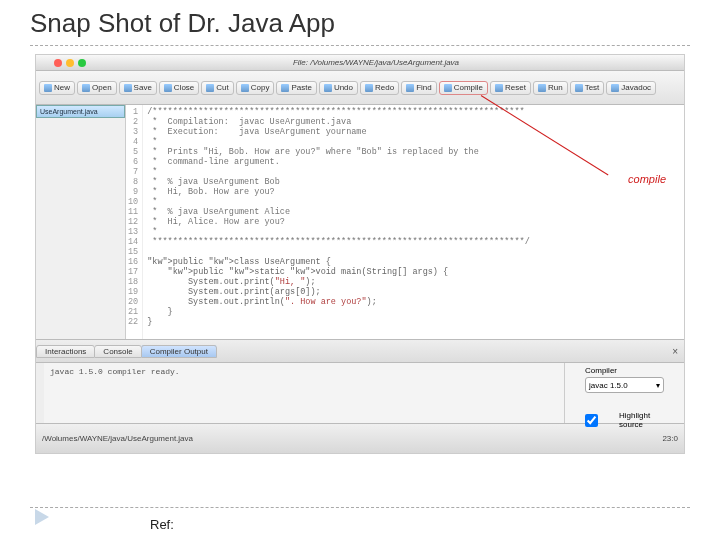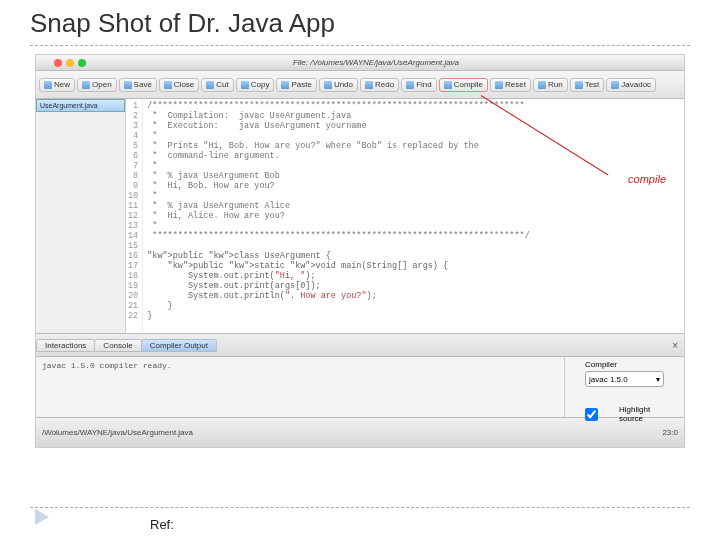--- a/index.html
+++ b/index.html
@@ -7,37 +7,37 @@
   .slide-title { font-size: 26px; color: #333; padding: 8px 0 6px 30px; font-weight: normal; }
   .title-underline { border-bottom: 1px dashed #aaa; margin: 0 30px 8px 30px; }
   .app-window { margin: 0 35px; border: 1px solid #ccc; background: #eee; font-size: 9px; position: relative; }
   .title-bar { background: linear-gradient(#f8f8f8,#d8d8d8); height: 16px; border-bottom: 1px solid #bbb; display: flex; align-items: center; padding: 0 18px; font-style: italic; }
   .traffic { display: flex; gap: 4px; }
   .tl { width: 8px; height: 8px; border-radius: 50%; }
   .tl.red { background: #ff5f57; }
   .tl.yel { background: #ffbd2e; }
   .tl.grn { background: #28c940; }
   .win-title { flex: 1; text-align: center; color: #444; font-size: 8px; }
-  .toolbar { background: linear-gradient(#f6f6f6,#e2e2e2); height: 28px; border-bottom: 1px solid #bbb; display: flex; align-items: center; padding: 0 3px; gap: 0; }
+  .toolbar { background: linear-gradient(#f6f6f6,#e2e2e2); height: 34px; border-bottom: 1px solid #bbb; display: flex; align-items: center; padding: 0 3px; gap: 0; }
   .tb-btn { display: flex; align-items: center; gap: 2px; padding: 1px 4px; border: 1px solid #c0c0c0; background: linear-gradient(#fafafa,#e6e6e6); border-radius: 3px; font-size: 8px; color: #333; margin-right: 2px; height: 14px; white-space: nowrap; }
   .tb-btn.compile { border-color: #d88; }
   .tb-icon { width: 8px; height: 8px; display: inline-block; }
   .main-split { display: flex; height: 234px; background: #fff; }
   .file-tab-col { width: 90px; border-right: 1px solid #ccc; background: #f0f0f0; }
   .file-tab { background: linear-gradient(#cfe8ff,#a8d0f0); border: 1px solid #7aa; font-size: 7px; padding: 2px 3px; color: #234; }
   .editor { flex: 1; display: flex; font-family: "Courier New", monospace; font-size: 8.5px; color: #666; background: #fff; overflow: hidden; }
   .gutter { background: #fff; color: #999; text-align: right; padding: 2px 4px 2px 2px; border-right: 1px solid #eee; line-height: 10px; }
   .code { padding: 2px 4px; white-space: pre; line-height: 10px; }
   .str { color: #b04040; }
   .cm { color: #777; }
   .panel-tabs { background: linear-gradient(#eee,#ddd); height: 24px; display: flex; align-items: center; justify-content: flex-start; border-top: 1px solid #bbb; border-bottom: 1px solid #bbb; font-size: 8px; gap: 0; }
   .ptab { padding: 1px 8px; border: 1px solid #bbb; background: linear-gradient(#f6f6f6,#e2e2e2); border-radius: 3px 3px 0 0; color: #333; margin-right: -1px; }
   .ptab.active { background: linear-gradient(#d0e4ff,#a8c8f0); }
   .closex { position: absolute; right: 6px; font-size: 10px; color: #555; }
-  .panel-body { display: flex; height: 60px; background: #f4f4f4; }
+  .panel-body { display: flex; height: 60px; background: #f4f4f4; margin-left: 8px; }
   .panel-msg { flex: 1; padding: 4px 6px; font-family: "Courier New", monospace; font-size: 8px; color: #555; }
   .panel-side { width: 120px; border-left: 1px solid #ccc; padding: 3px 20px; font-size: 8px; }
   .panel-side label { display: block; margin-bottom: 2px; }
   .sel { display: flex; align-items: center; border: 1px solid #aaa; background: #fff; border-radius: 3px; height: 16px; padding: 0 3px; font-size: 8px; justify-content: space-between; }
   .chk { margin-top: 18px; display: flex; align-items: center; gap: 21px; }
   .status-bar { background: linear-gradient(#f0f0f0,#d8d8d8); height: 30px; border-top: 1px solid #bbb; display: flex; align-items: center; justify-content: space-between; padding: 0 6px; font-size: 8px; color: #444; }
   .compile-annot { position: absolute; color: #d02020; font-style: italic; font-size: 11px; }
   .annot-line { position: absolute; border-top: 1px solid #d02020; transform-origin: left center; }
   .ref { position: absolute; bottom: 8px; left: 150px; font-size: 13px; color: #222; }
   .slide-arrow { position: absolute; bottom: 15px; left: 35px; width: 0; height: 0; border-left: 14px solid #c8d8e8; border-top: 8px solid transparent; border-bottom: 8px solid transparent; }

